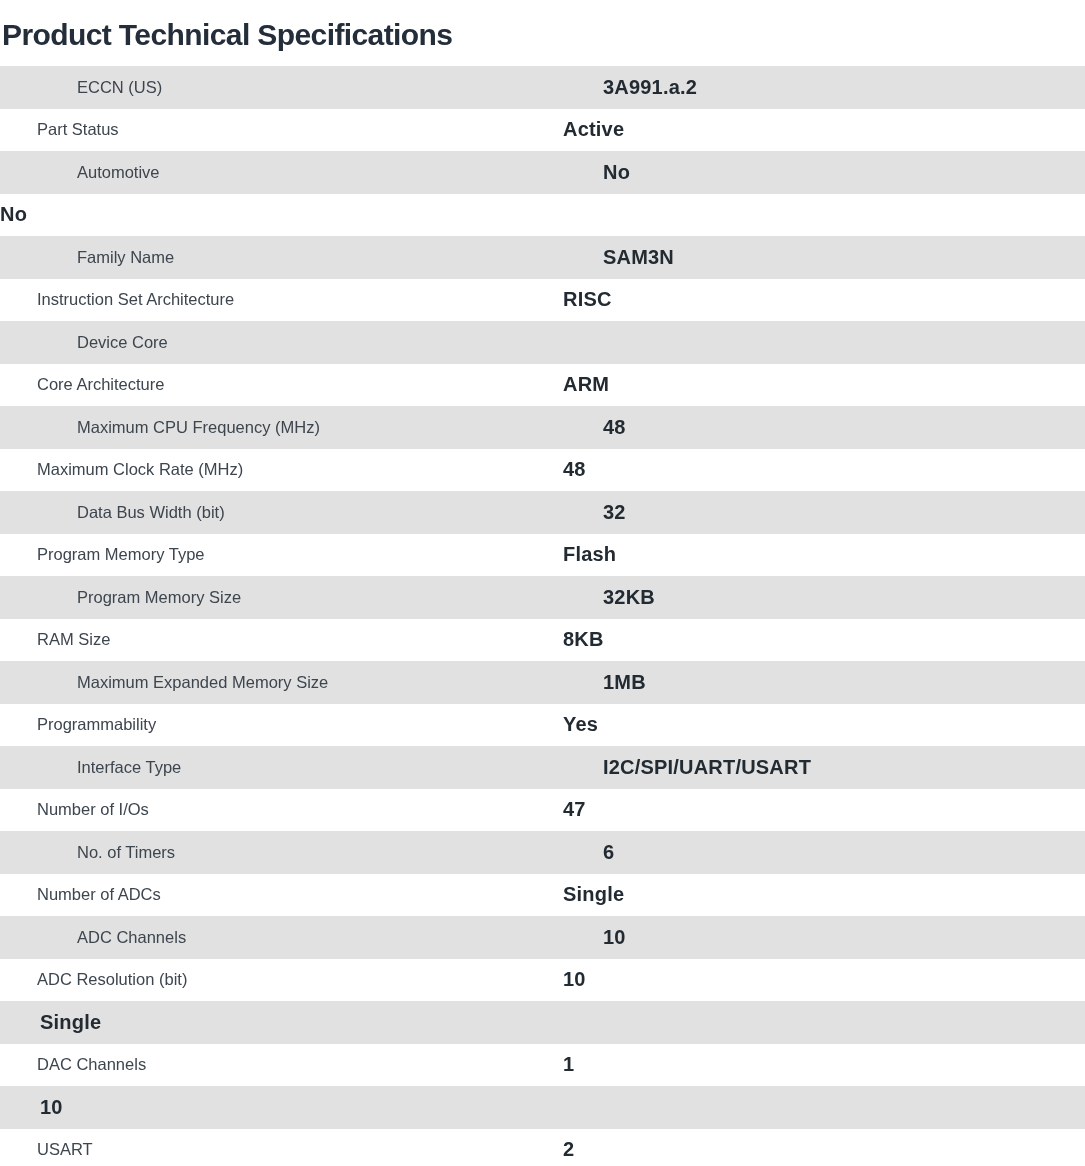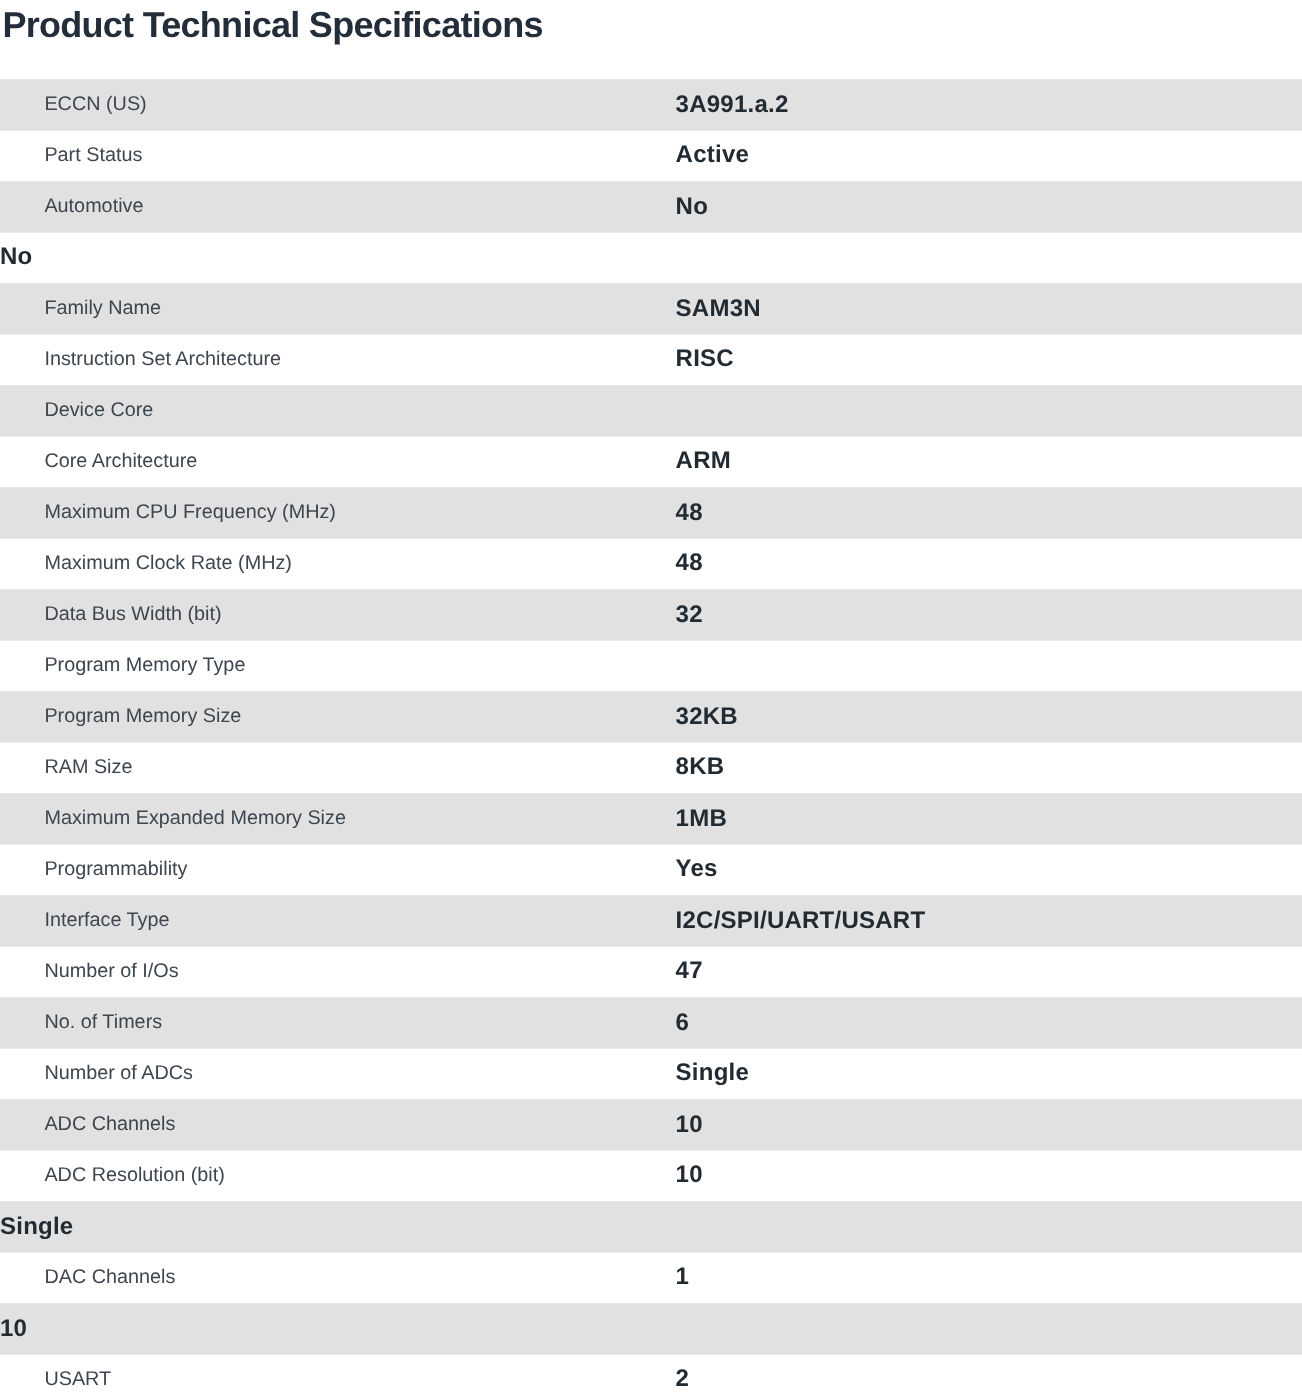--- a/index.html
+++ b/index.html
@@ -11,38 +11,39 @@
     font-family: "Liberation Sans", sans-serif;
   }
   .page {
     width: 1085px;
     height: 1166px;
     overflow: hidden;
     position: relative;
   }
   .page-title {
     height: 66px;
-    padding: 5px 0 0 2px;
+    padding: 18px 0 0 2px;
     font-size: 30px;
     font-weight: 700;
     letter-spacing: -0.6px;
     color: var(--title-color, #232e3a);
   }
   .spec-table {
     width: 1085px;
   }
   .spec-row {
     display: flex;
     align-items: center;
     height: 42.5px;
     width: 100%;
     background: var(--row-bg, #ffffff);
   }
   .spec-row.alt {
     background: var(--row-alt-bg, #e1e1e1);
+    padding-left: 40px;
   }
   .spec-label {
     flex: 0 0 563px;
     padding-left: 37px;
     font-size: 16.5px;
     font-weight: 400;
     color: var(--label-color, #3d454e);
     white-space: nowrap;
   }
   .spec-value {
@@ -98,20 +99,21 @@
       <div class="spec-row">
         <span class="spec-label">Maximum Clock Rate (MHz)</span>
         <span class="spec-value">48</span>
       </div>
       <div class="spec-row alt">
         <span class="spec-label">Data Bus Width (bit)</span>
         <span class="spec-value">32</span>
       </div>
       <div class="spec-row">
         <span class="spec-label">Program Memory Type</span>
+        <span class="spec-value">Flash</span>
       </div>
       <div class="spec-row alt">
         <span class="spec-label">Program Memory Size</span>
         <span class="spec-value">32KB</span>
       </div>
       <div class="spec-row">
         <span class="spec-label">RAM Size</span>
         <span class="spec-value">8KB</span>
       </div>
       <div class="spec-row alt">

